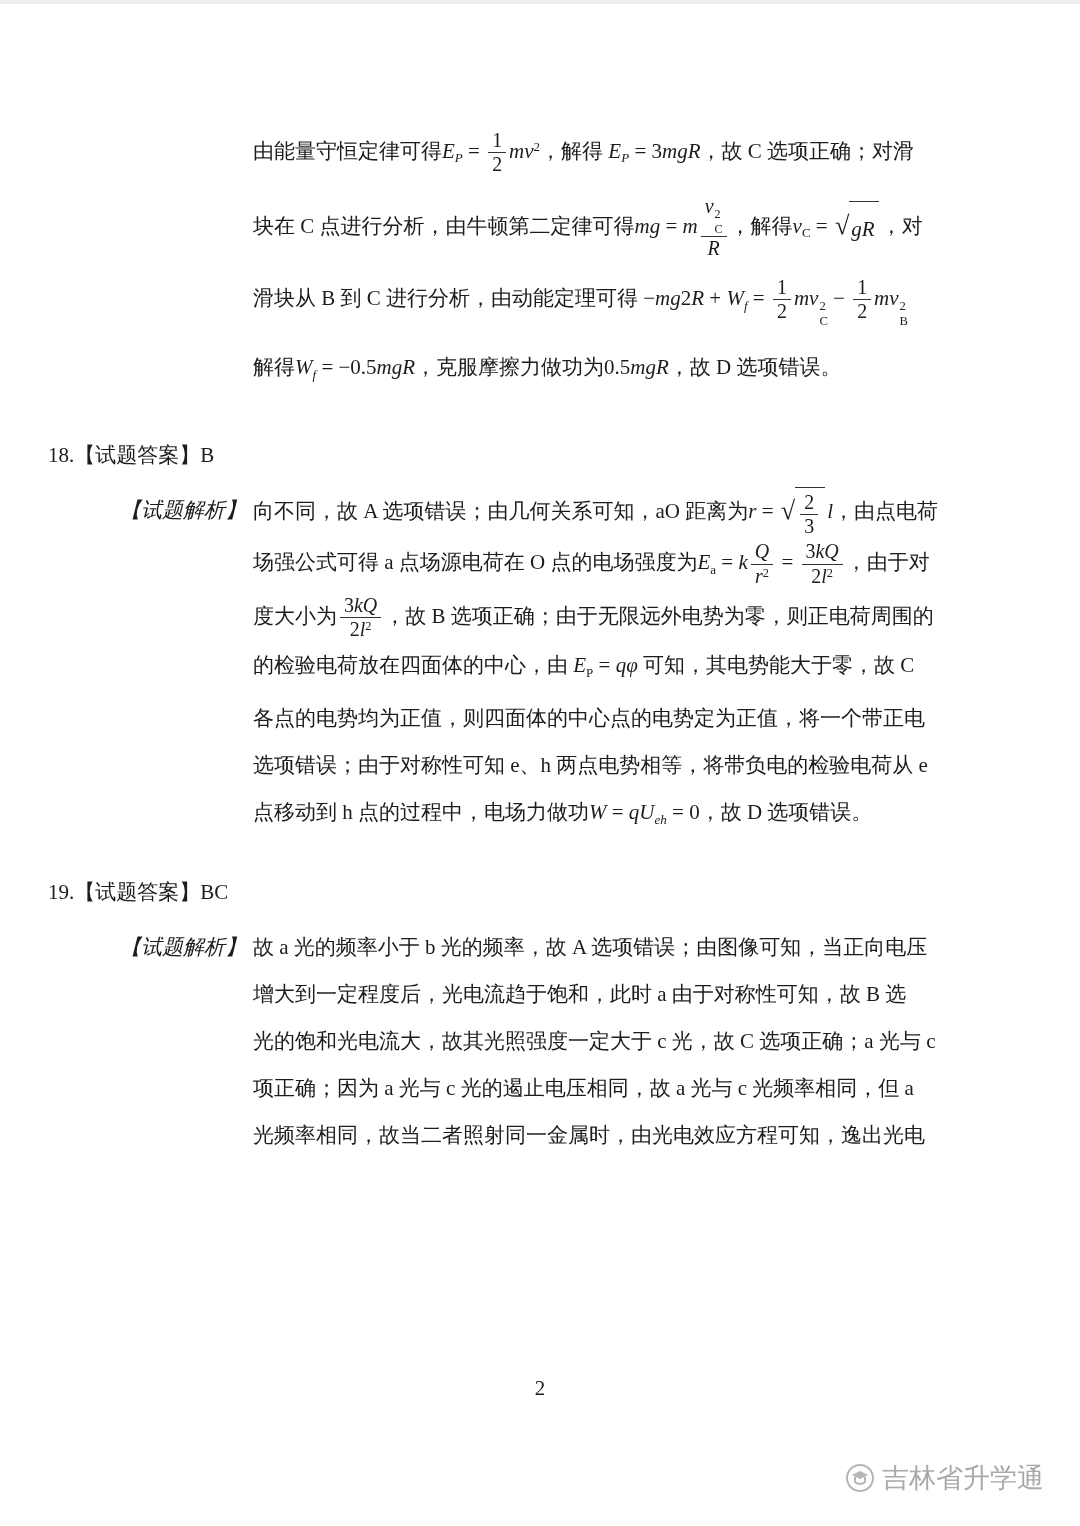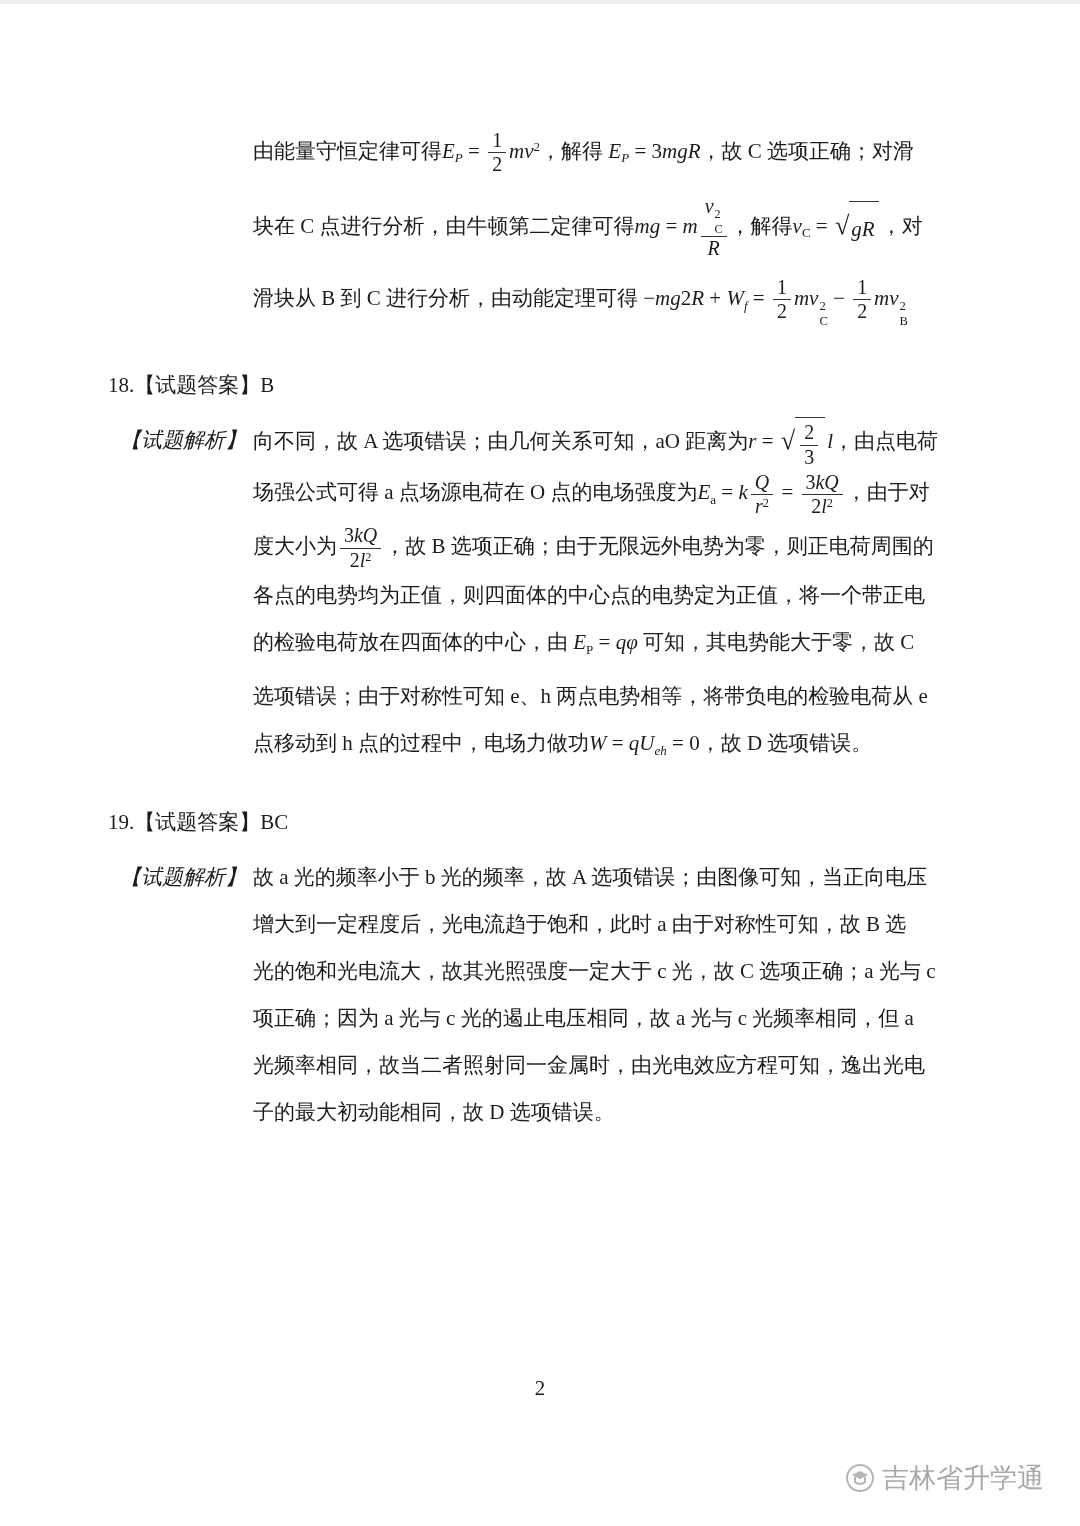--- a/index.html
+++ b/index.html
@@ -12,21 +12,21 @@
     font-family:"Liberation Serif","DejaVu Serif",serif;
     font-size:21px;
     color:#1c1c1c;
     overflow:hidden;
     border-top:4px solid #ededed;
     box-sizing:border-box;
   }
   .doc{position:absolute;top:112px;left:0;right:0;}
   .block{box-sizing:border-box;}
   .block.para{margin:0 108px 10px 253px;}
-  .block.heading{margin:26px 0 8px 108px;line-height:45px;}
+  .block.heading{margin:26px 0 8px 48px;line-height:45px;}
   .block.analysis{position:relative;margin:4px 108px 0 120px;padding-left:133px;}
   .ana-label{position:absolute;left:0;top:0;line-height:47px;font-style:italic;}
   .line{line-height:47px;}
   .para .line{line-height:50px;padding:6px 0;}
   .i{font-style:italic;}
   .sub{font-size:0.62em;vertical-align:-0.35em;}
   .sup{font-size:0.62em;vertical-align:0.5em;}
   .i.sub{font-style:italic;}
   .frac{
     display:inline-flex;flex-direction:column;vertical-align:middle;
@@ -79,20 +79,21 @@
           </span><span class="i">mv</span><span class="stk">
             <span>2</span>
             <span>C</span>
           </span> − <span class="frac">
             <span class="num">1</span>
             <span class="den">2</span>
           </span><span class="i">mv</span><span class="stk">
             <span>2</span>
             <span>B</span>
           </span></div>
+        <div class="line">解得<span class="i">W</span><span class="i sub">f</span> = −0.5<span class="i">mgR</span>，克服摩擦力做功为0.5<span class="i">mgR</span>，故 D 选项错误。</div>
       </div>
       <div class="block heading">
         <div class="line">18.【试题答案】B</div>
       </div>
       <div class="block analysis">
         <span class="ana-label">【试题解析】</span>
         <div class="line">向不同，故 A 选项错误；由几何关系可知，aO 距离为<span class="i">r</span> = <span class="sqrt">
             <span class="rad">√</span>
             <span class="sqc"><span class="frac">
                 <span class="num">2</span>
@@ -103,36 +104,35 @@
             <span class="num"><span class="i">Q</span></span>
             <span class="den"><span class="i">r</span><span class="sup">2</span></span>
           </span> = <span class="frac">
             <span class="num">3<span class="i">kQ</span></span>
             <span class="den">2<span class="i">l</span><span class="sup">2</span></span>
           </span>，由于对</div>
         <div class="line">度大小为<span class="frac">
             <span class="num">3<span class="i">kQ</span></span>
             <span class="den">2<span class="i">l</span><span class="sup">2</span></span>
           </span>，故 B 选项正确；由于无限远外电势为零，则正电荷周围的</div>
+        <div class="line">的检验电荷放在四面体的中心，由 <span class="i">E</span><span class="sub">P</span> = <span class="i">qφ</span> 可知，其电势能大于零，故 C</div>
         <div class="line">各点的电势均为正值，则四面体的中心点的电势定为正值，将一个带正电</div>
-        <div class="line">的检验电荷放在四面体的中心，由 <span class="i">E</span><span class="sub">P</span> = <span class="i">qφ</span> 可知，其电势能大于零，故 C</div>
         <div class="line">选项错误；由于对称性可知 e、h 两点电势相等，将带负电的检验电荷从 e</div>
         <div class="line">点移动到 h 点的过程中，电场力做功<span class="i">W</span> = <span class="i">qU</span><span class="i sub">eh</span> = 0，故 D 选项错误。</div>
       </div>
       <div class="block heading">
         <div class="line">19.【试题答案】BC</div>
       </div>
       <div class="block analysis">
         <span class="ana-label">【试题解析】</span>
         <div class="line">故 a 光的频率小于 b 光的频率，故 A 选项错误；由图像可知，当正向电压</div>
         <div class="line">增大到一定程度后，光电流趋于饱和，此时 a 由于对称性可知，故 B 选</div>
         <div class="line">光的饱和光电流大，故其光照强度一定大于 c 光，故 C 选项正确；a 光与 c</div>
         <div class="line">项正确；因为 a 光与 c 光的遏止电压相同，故 a 光与 c 光频率相同，但 a</div>
         <div class="line">光频率相同，故当二者照射同一金属时，由光电效应方程可知，逸出光电</div>
-        <div class="line">子的最大初动能相同，故 D 选项错误。</div>
       </div>
     </div>
 
   <div class="page-number">2</div>
 
   <div class="watermark">
     <svg class="wm-icon" viewBox="0 0 30 30">
       <circle cx="15" cy="15" r="13" fill="none" stroke="#b5b5b5" stroke-width="2"></circle>
       <polygon points="15,8 23,12 15,16 7,12" fill="#b5b5b5"></polygon>
       <path d="M10 14 v5 q5 4 10 0 v-5" fill="none" stroke="#b5b5b5" stroke-width="2"></path>

